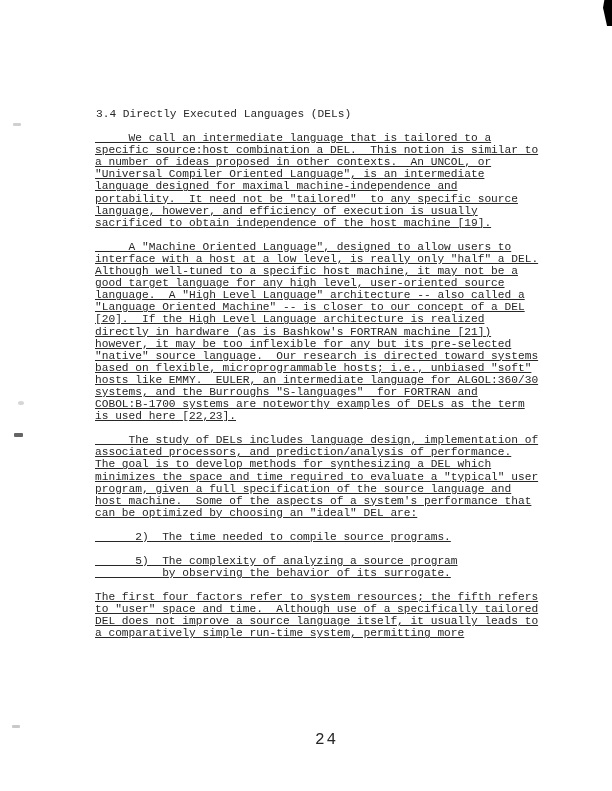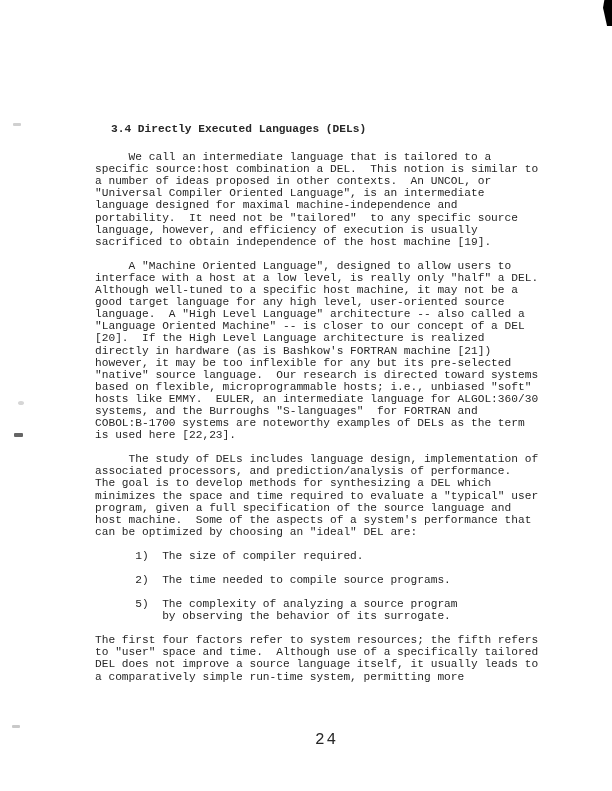--- a/index.html
+++ b/index.html
@@ -18,28 +18,29 @@
   .text-column {
     position: absolute;
     left: 95px;
     top: 107px;
     width: 470px;
     font-size: 11.2px;
     line-height: 12.1px;
     color: #272727;
   }
   .heading {
-    margin: 16px;
+    margin: 1px;
     font-size: inherit;
-    font-weight: 700;
+    font-weight: 400;
     white-space: pre;
   }
   .para, .list-item, .closing {
     margin: 12px 0 0 0;
     white-space: pre;
+    text-decoration: underline;
   }
   .page-number {
     position: absolute;
     left: 315px;
     top: 734px;
     font-size: 16px;
     line-height: 12.1px;
     color: #272727;
     letter-spacing: 2px;
     white-space: pre;
@@ -104,21 +105,20 @@
 
     <p class="para">     The study of DELs includes language design, implementation of
 associated processors, and prediction/analysis of performance.
 The goal is to develop methods for synthesizing a DEL which
 minimizes the space and time required to evaluate a "typical" user
 program, given a full specification of the source language and
 host machine.  Some of the aspects of a system's performance that
 can be optimized by choosing an "ideal" DEL are:</p>
 
     <div class="list">
-      <p class="list-item">      1)  The size of compiler required.</p>
       <p class="list-item">      2)  The time needed to compile source programs.</p>
       <p class="list-item">      5)  The complexity of analyzing a source program
           by observing the behavior of its surrogate.</p>
     </div>
 
     <p class="closing">The first four factors refer to system resources; the fifth refers
 to "user" space and time.  Although use of a specifically tailored
 DEL does not improve a source language itself, it usually leads to
 a comparatively simple run-time system, permitting more</p>
   </main>

